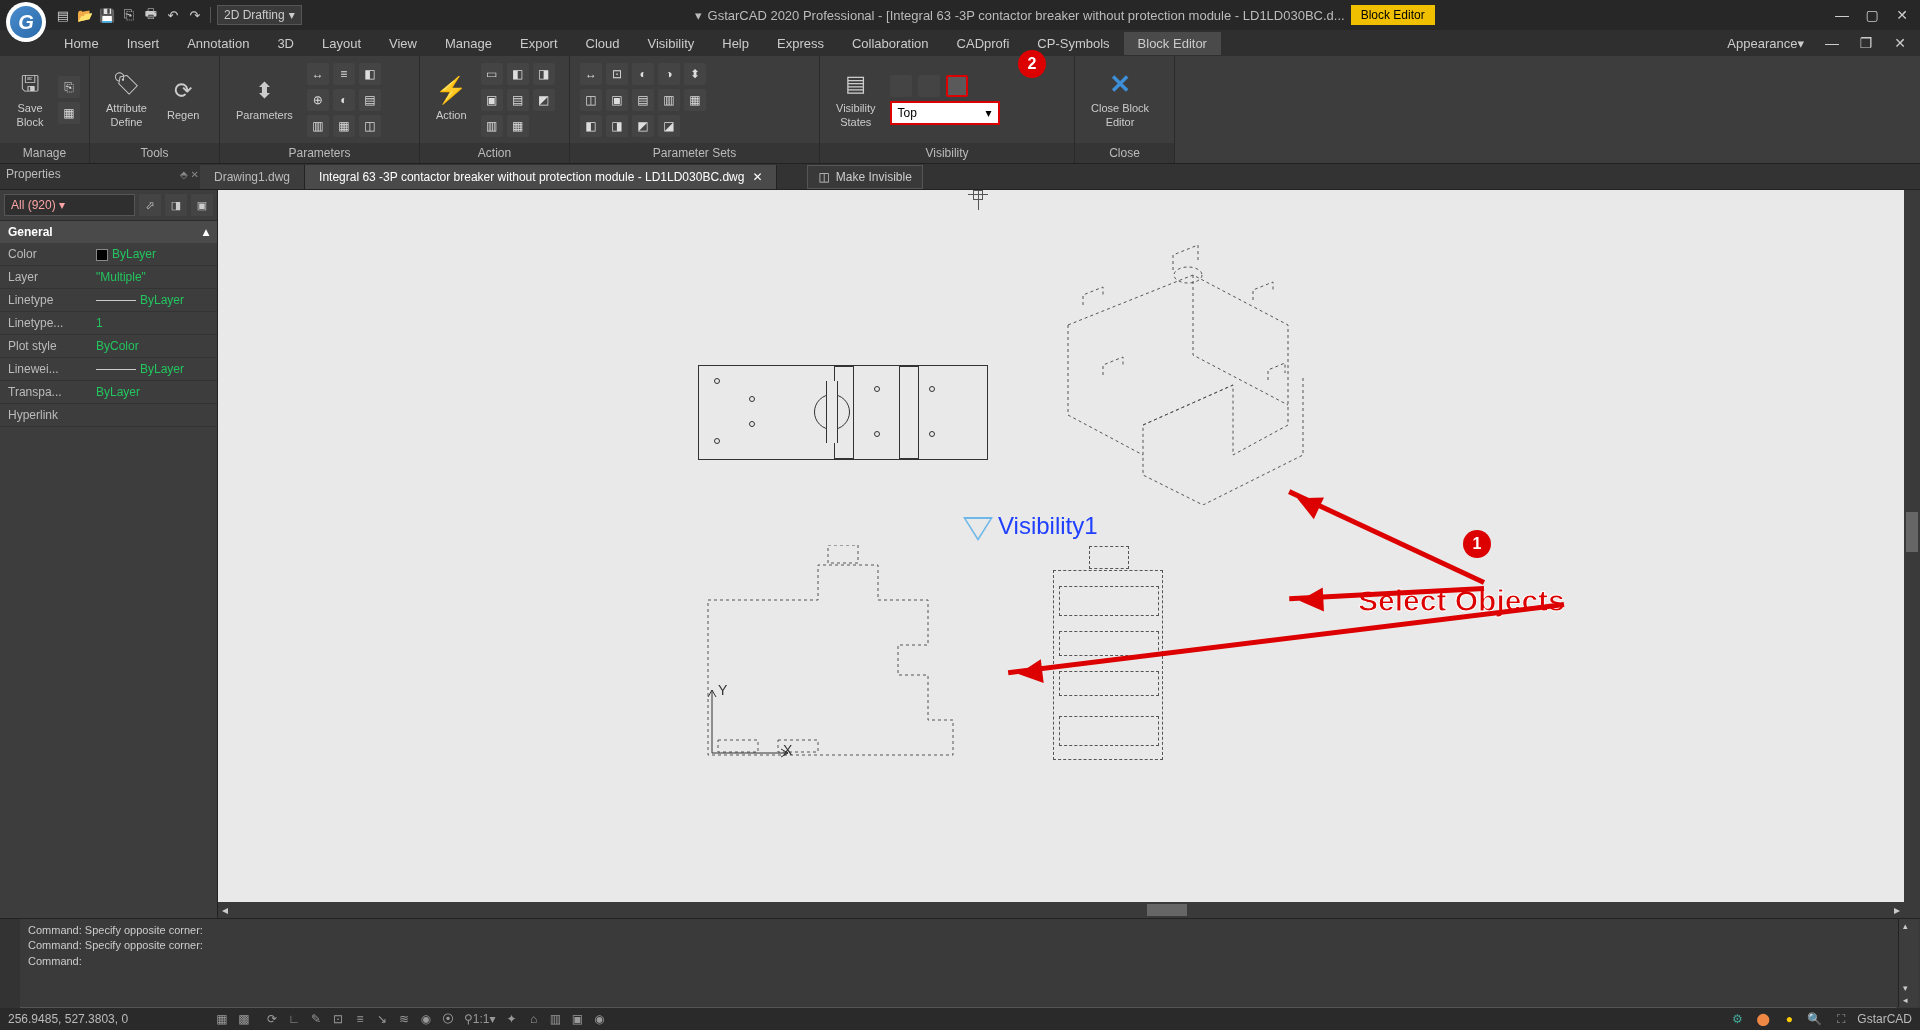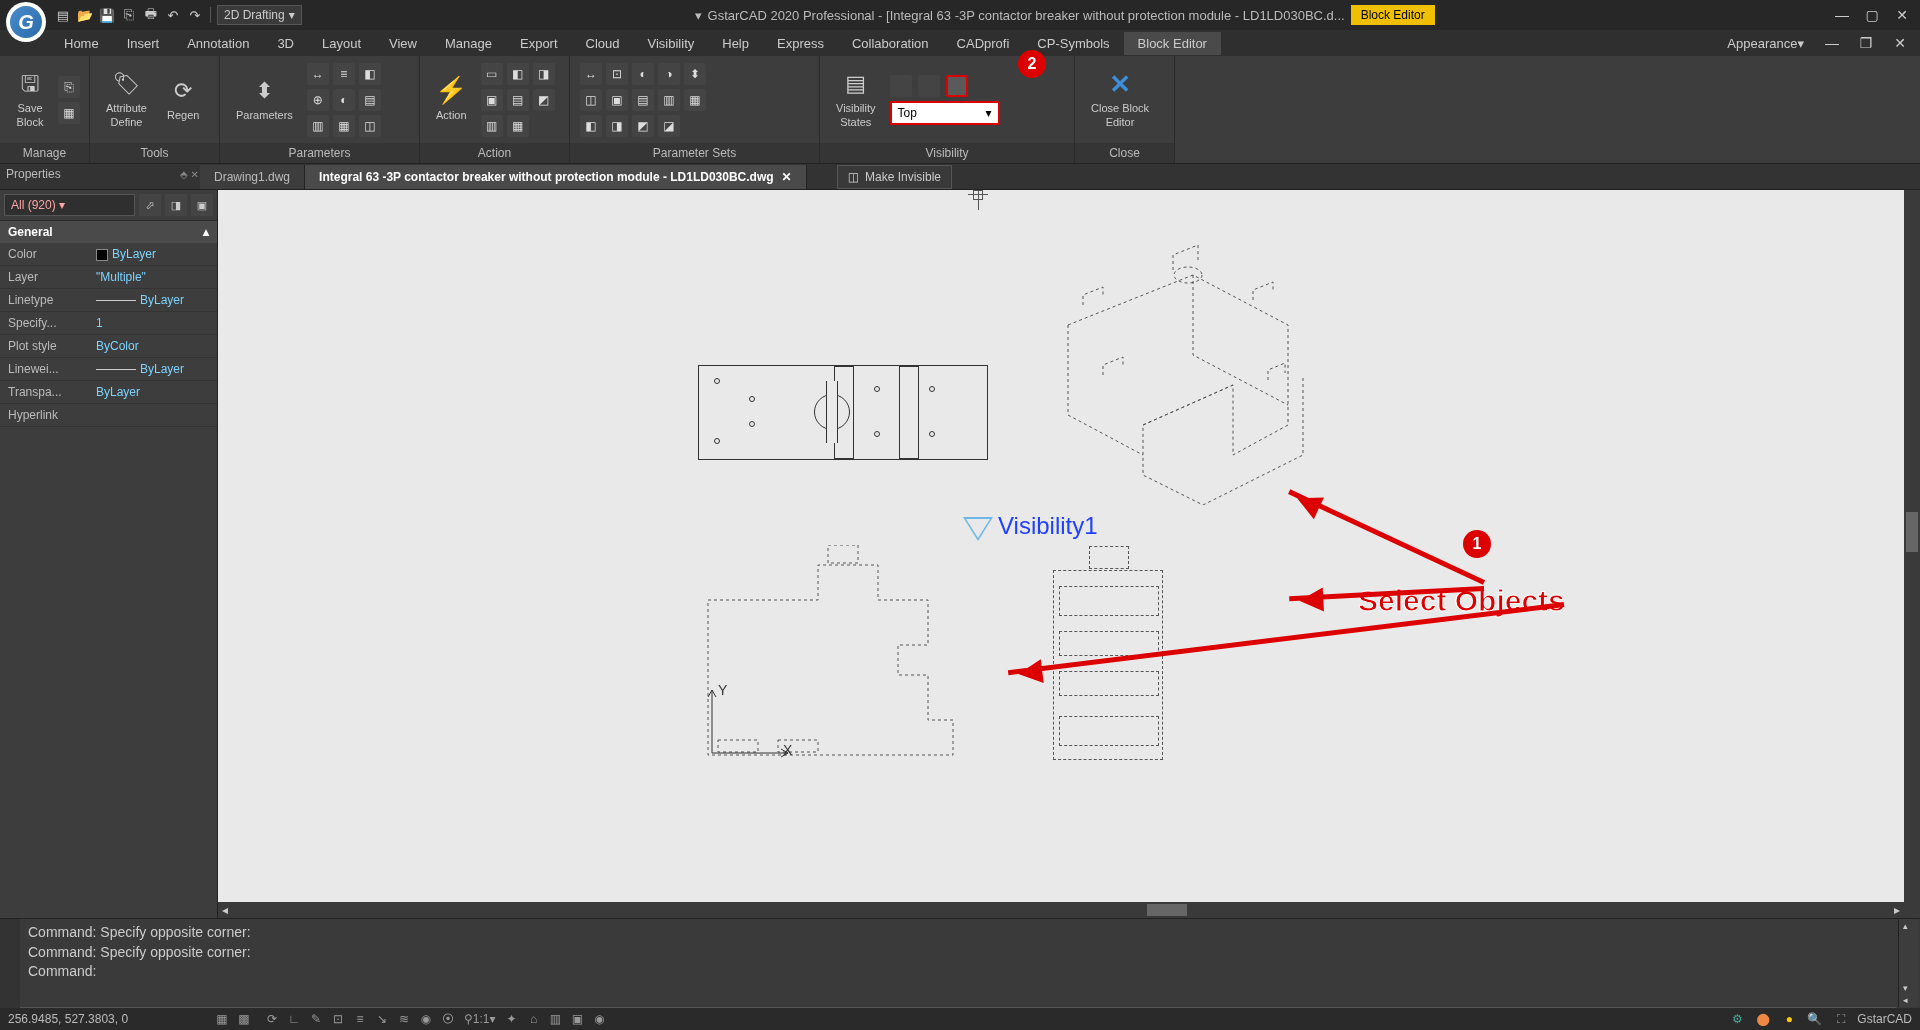--- a/index.html
+++ b/index.html
@@ -39,47 +39,47 @@
 .close-x { color:#3d8fd8; font-size:26px; font-weight:bold;}
 .vis-dropdown { background:#fff; color:#000; border:2px solid #d00; padding:3px 6px; font-size:12px; width:110px; display:flex; justify-content:space-between; position:relative;}
 .vis-top-row { display:flex; gap:6px; align-items:center; margin-bottom:4px;}
 .vis-top-btn { width:22px; height:22px; background:#444; border-radius:2px;}
 .vis-highlight { background:#5a5a5a; border:2px solid #d00; }
 .callout-badge { position:absolute; width:28px; height:28px; background:#d00; border-radius:50%; display:flex; align-items:center; justify-content:center; color:#fff; font-weight:bold; font-size:16px; z-index:20;}
 
 
 .doctabs { height:26px; background:#333; display:flex; align-items:flex-end; padding-left:200px; border-bottom:1px solid #222;}
 .doctab { padding:5px 14px; background:#3d3d3d; color:#bbb; font-size:12px; border-right:1px solid #222; display:flex; align-items:center; gap:8px;}
-.doctab.active { background:#4a4a4a; color:#fff; font-weight:bold;}
+.doctab.active { background:#4a4a4a; color:#fff; font-weight:normal;}
 .doctab-float { margin-left:30px; background:#393939; border:1px solid #555; padding:4px 10px; font-size:12px; color:#ccc; display:flex; align-items:center; gap:6px;}
 
 
 .main { display:flex; height:calc(100% - 30px - 26px - 108px - 26px - 90px - 22px);}
 .properties { width:218px; background:#3d3d3d; border-right:1px solid #222; display:flex; flex-direction:column;}
 .prop-selector { display:flex; padding:4px; gap:4px; border-bottom:1px solid #2a2a2a;}
 .prop-dd { flex:1; background:#2f2f2f; border:1px solid #555; color:#fca5a5; padding:3px 6px; font-size:12px;}
 .prop-tool { width:22px; height:22px; background:#444; display:flex; align-items:center; justify-content:center; font-size:11px;}
 .prop-section { background:#4a4a4a; color:#fff; padding:4px 8px; font-weight:bold; font-size:12px; display:flex; justify-content:space-between;}
 .prop-row { display:flex; border-bottom:1px solid #333; font-size:12px;}
 .prop-key { width:90px; padding:4px 8px; color:#bbb;}
-.prop-val { flex:1; padding:4px 6px; color:#7dd3fc;}
+.prop-val { flex:1; padding:4px 6px; color:#22c55e;}
 .bylayer-line { display:inline-block; width:40px; border-top:1px solid #ccc; vertical-align:middle; margin-right:4px;}
 
 .canvas-wrap { flex:1; position:relative; background:#3a3a3a;}
 .canvas { position:absolute; inset:0 16px 16px 0; background:#e9e9e9; overflow:hidden;}
 .vscroll { position:absolute; right:0; top:0; bottom:16px; width:16px; background:#3a3a3a;}
 .hscroll { position:absolute; left:0; right:16px; bottom:0; height:16px; background:#3a3a3a; display:flex; align-items:center;}
 .scroll-thumb { background:#666; }
 .vscroll .scroll-thumb { width:12px; margin:2px; height:40px; position:absolute; top:45%;}
 .hscroll .scroll-thumb { height:12px; margin:2px; width:40px; position:absolute; left:55%;}
 
 
 .cmd-area { height:90px; background:#3a3a3a; border-top:1px solid #222; display:flex;}
 .cmd-gutter { width:20px; background:#333;}
-.cmd-text { flex:1; padding:4px 8px; font-family:"Consolas",monospace; font-size:14px; color:#ccc; line-height:1.4; border-bottom: 1px solid #555; margin-right: 24px; }
+.cmd-text { flex:1; padding:4px 8px; font-family:"Consolas",monospace; font-size:11px; color:#ccc; line-height:1.4; border-bottom: 1px solid #555; margin-right: 24px; }
 .cmd-scroll { width:20px; background: #3d3d3d; border-left: 1px solid #222; position: absolute; right: 2px; height: 88px; }
 
 
 .statusbar { height:22px; background:#2a2a2a; display:flex; align-items:center; padding:0 8px; font-size:12px; color:#bbb; gap:4px;}
 .status-coords { width:180px;}
 .status-btns { display:flex; gap:2px; margin-left:20px;}
 .status-btn { width:20px; height:18px; display:flex; align-items:center; justify-content:center; color:#999; font-size:12px;}
 .status-right { margin-left:auto; display:flex; align-items:center; gap:6px;}
 
 
@@ -308,21 +308,21 @@
       </div>
     <div class="prop-row">
         <div class="prop-key">Layer</div>
         <div class="prop-val">"Multiple"</div>
       </div>
     <div class="prop-row">
         <div class="prop-key">Linetype</div>
         <div class="prop-val"><span class="bylayer-line"></span><span>ByLayer</span></div>
       </div>
     <div class="prop-row">
-        <div class="prop-key">Specify...</div>
+        <div class="prop-key">Linetype...</div>
         <div class="prop-val">1</div>
       </div>
     <div class="prop-row">
         <div class="prop-key">Plot style</div>
         <div class="prop-val">ByColor</div>
       </div>
     <div class="prop-row">
         <div class="prop-key">Linewei...</div>
         <div class="prop-val"><span class="bylayer-line"></span><span>ByLayer</span></div>
       </div>

